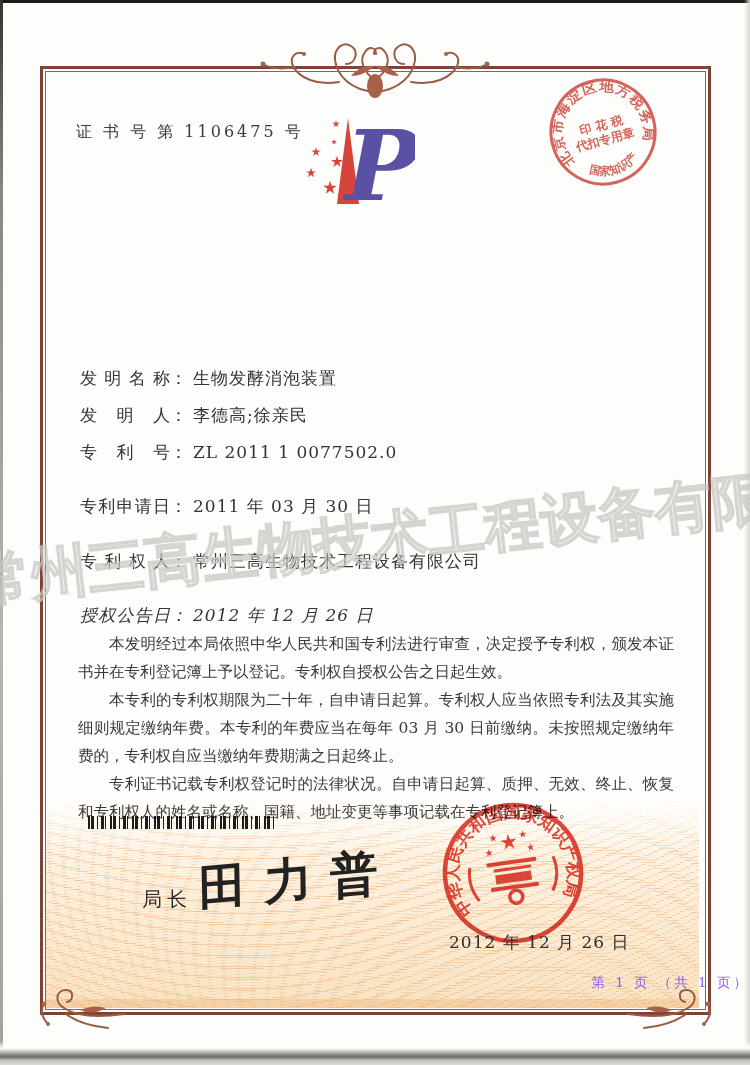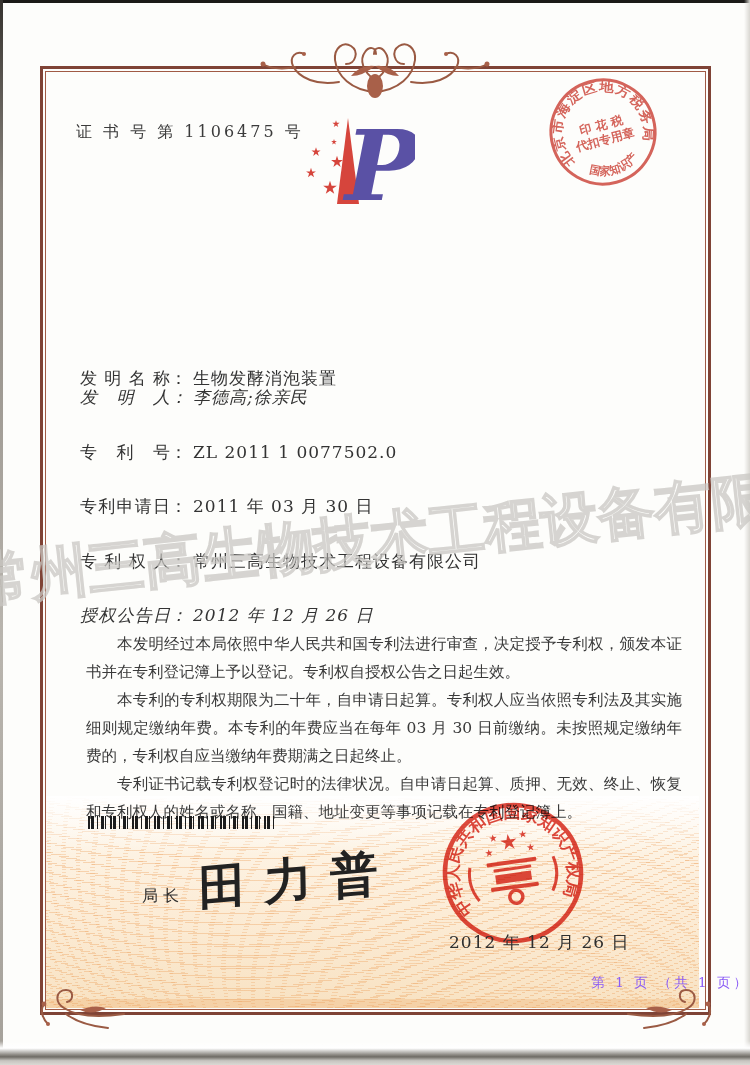--- a/index.html
+++ b/index.html
@@ -33,36 +33,36 @@
       background:rgba(238,166,96,.28);}
   
   .cert-no{position:absolute;left:76px;top:122px;font-size:16px;letter-spacing:3px;color:#3b3b3b;text-align:center;}
   .logo{position:absolute;left:303px;top:112px;}
   .tax-stamp{position:absolute;left:543px;top:72px;mix-blend-mode:multiply;opacity:.9;}
   .title{position:absolute;left:0;top:224px;width:100%;margin:0;text-align:center;
          font-size:37px;font-weight:bold;color:#242424;letter-spacing:26px;padding-left:13px;box-sizing:border-box;}
   .fields{position:absolute;left:80px;top:0;width:560px;color:#333;}
   .frow{position:absolute;left:0;font-size:17px;white-space:nowrap;}
   .frow:nth-of-type(1){top:331px;margin-top:36px;}
-  .frow:nth-of-type(2){top:386px;font-style:italic;}
+  .frow:nth-of-type(2){top:404px;}
   .frow:nth-of-type(3){top:441px;}
   .frow:nth-of-type(4){top:495px;}
   .frow:nth-of-type(5){top:550px;}
   .frow:nth-of-type(6){top:604px;font-style:italic;}
   .flabel{display:inline-block;width:90px;text-align:justify;text-align-last:justify;vertical-align:top;}
   .fcolon{margin-right:6px;}
   .fvalue{letter-spacing:1px;}
   .watermark{position:absolute;left:-28px;top:500px;width:840px;font-size:57px;font-weight:bold;white-space:nowrap;
              color:transparent;-webkit-text-stroke:1.6px #c9c7c3;transform:rotate(-6deg);opacity:.75;z-index:4;pointer-events:none;}
-  .body-text{position:absolute;left:78px;top:630px;width:596px;font-size:15.5px;line-height:28px;color:#3a3a3a;text-align:justify;margin-left:8px;}
+  .body-text{position:absolute;left:78px;top:630px;width:596px;font-size:15.5px;line-height:28px;color:#3a3a3a;text-align:justify;}
   .body-text p{margin:0;text-indent:2em;}
   .barcode{position:absolute;left:88px;top:816px;width:187px;height:13px;
     background:repeating-linear-gradient(90deg,#1c1c1c 0 2px,transparent 2px 3px,#1c1c1c 3px 6px,transparent 6px 9px,
       #1c1c1c 9px 10px,transparent 10px 13px,#1c1c1c 13px 16px,transparent 16px 17px,#1c1c1c 17px 18px,transparent 18px 22px);}
-  .sig-label{position:absolute;left:142px;top:886px;font-size:16px;letter-spacing:5px;color:#2c2c2c;}
+  .sig-label{position:absolute;left:142px;top:886px;font-size:20px;letter-spacing:5px;color:#2c2c2c;}
   .sig-name{position:absolute;left:198px;top:848px;font-size:48px;font-weight:600;letter-spacing:18px;color:#222;
             font-family:"DejaVu Sans","Liberation Sans",sans-serif;transform:rotate(-5deg) skewX(-4deg);}
   .seal{position:absolute;left:438px;top:798px;mix-blend-mode:multiply;opacity:.95;}
   .seal-date{position:absolute;left:449px;top:931px;font-size:17px;letter-spacing:1px;color:#2e2e2e;z-index:5;}
   .footer{position:absolute;left:0;top:974px;width:100%;text-align:right;font-size:13.5px;letter-spacing:3px;color:#8b5cf6;}
   .orn{stroke:#9a5a43;fill:none;stroke-width:2;stroke-linecap:round;}
   .orn-f{fill:#a86049;stroke:none;}
 </style>
 </head>
 <body>

